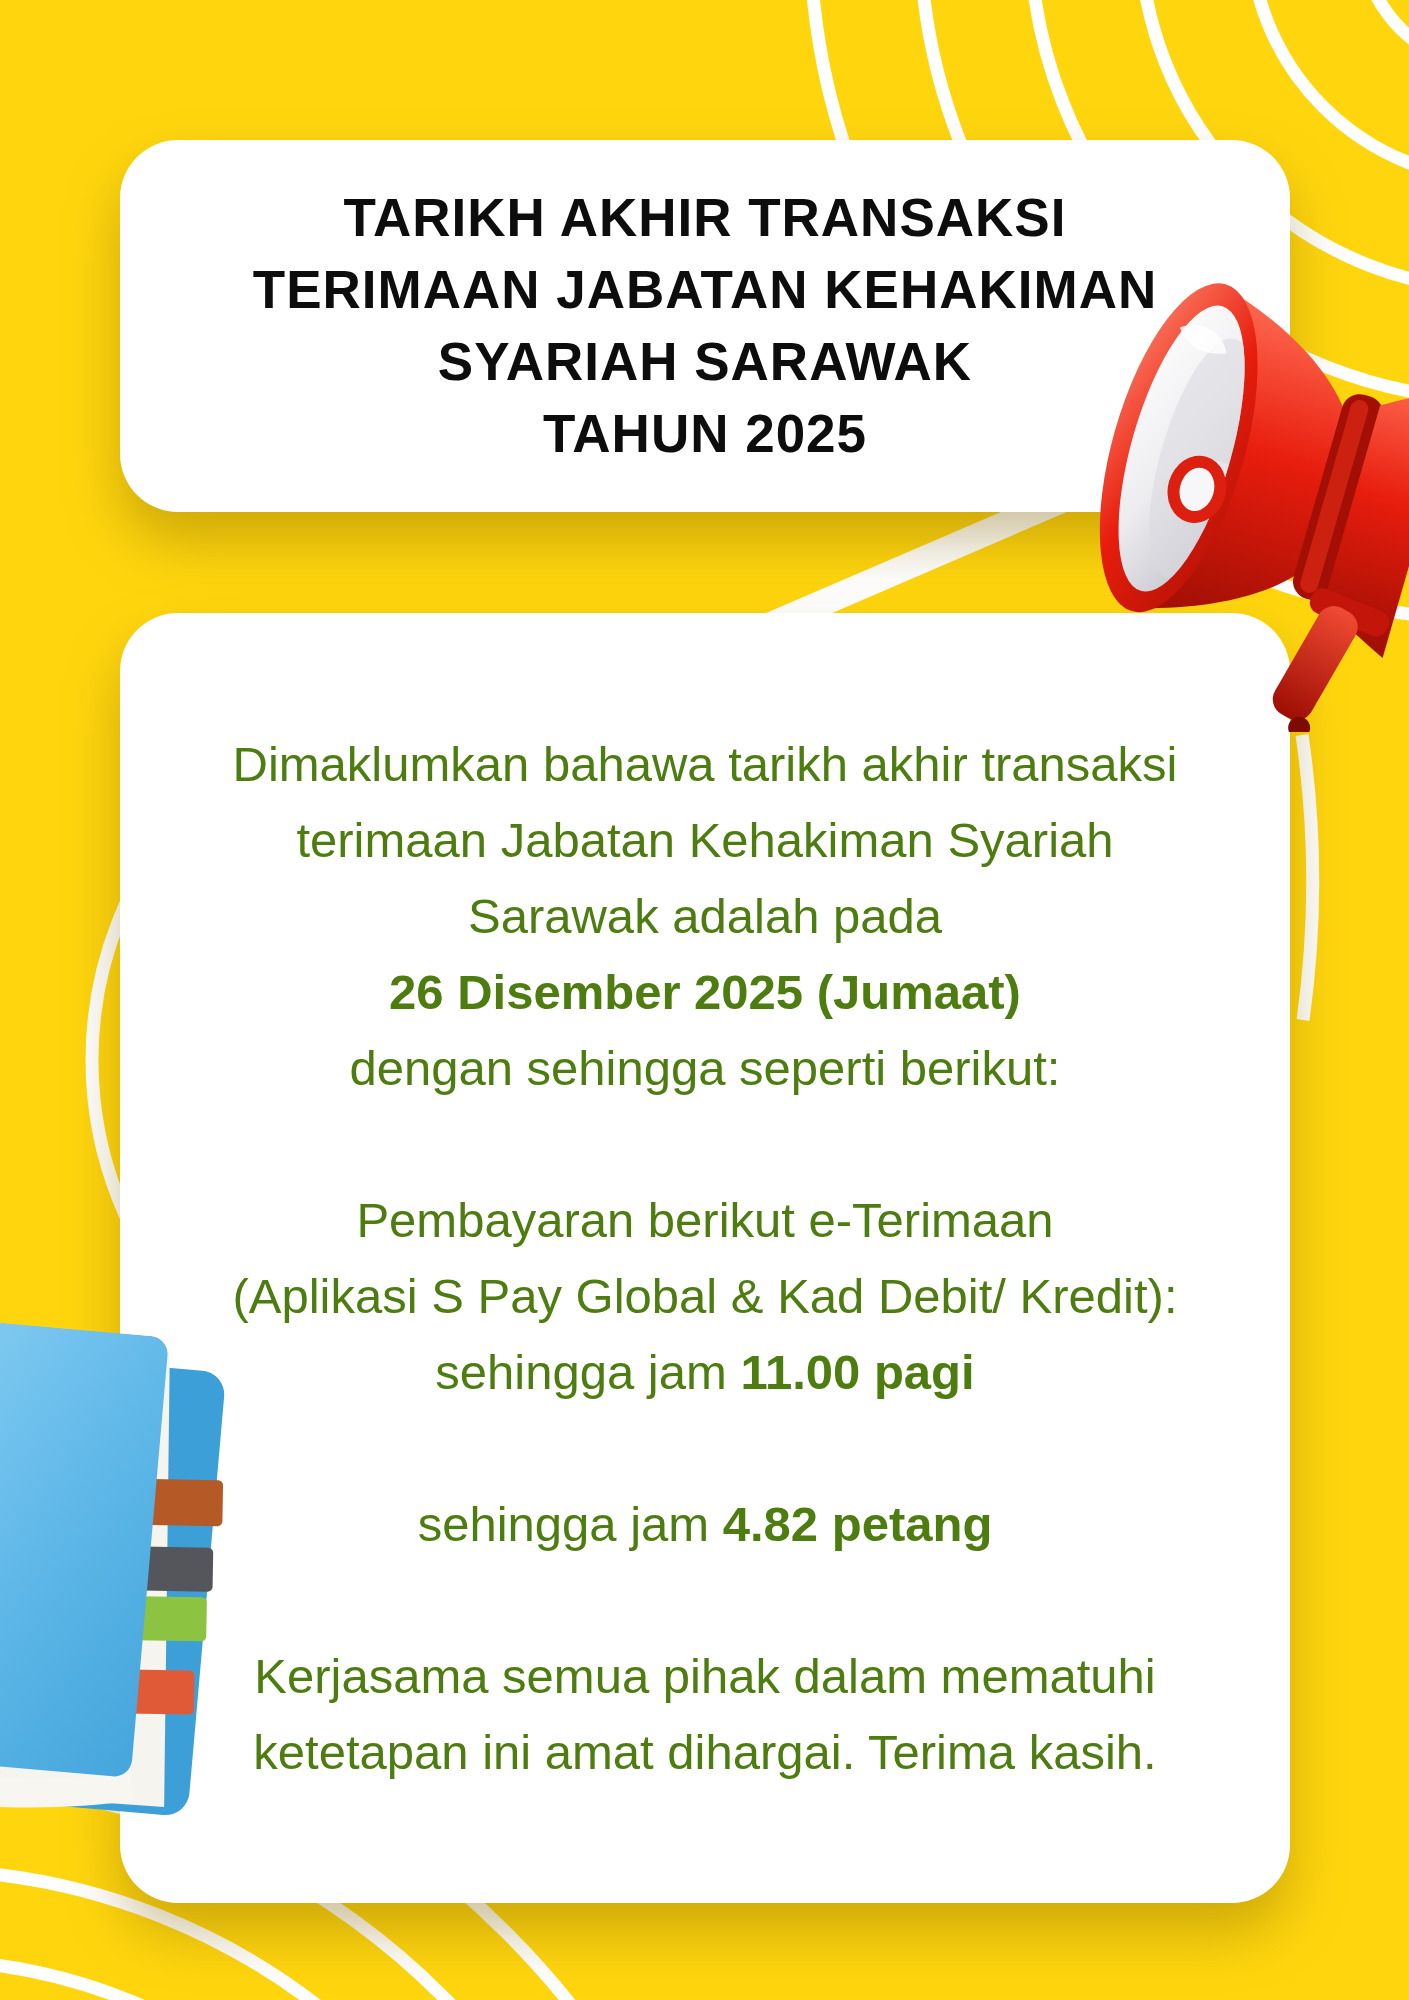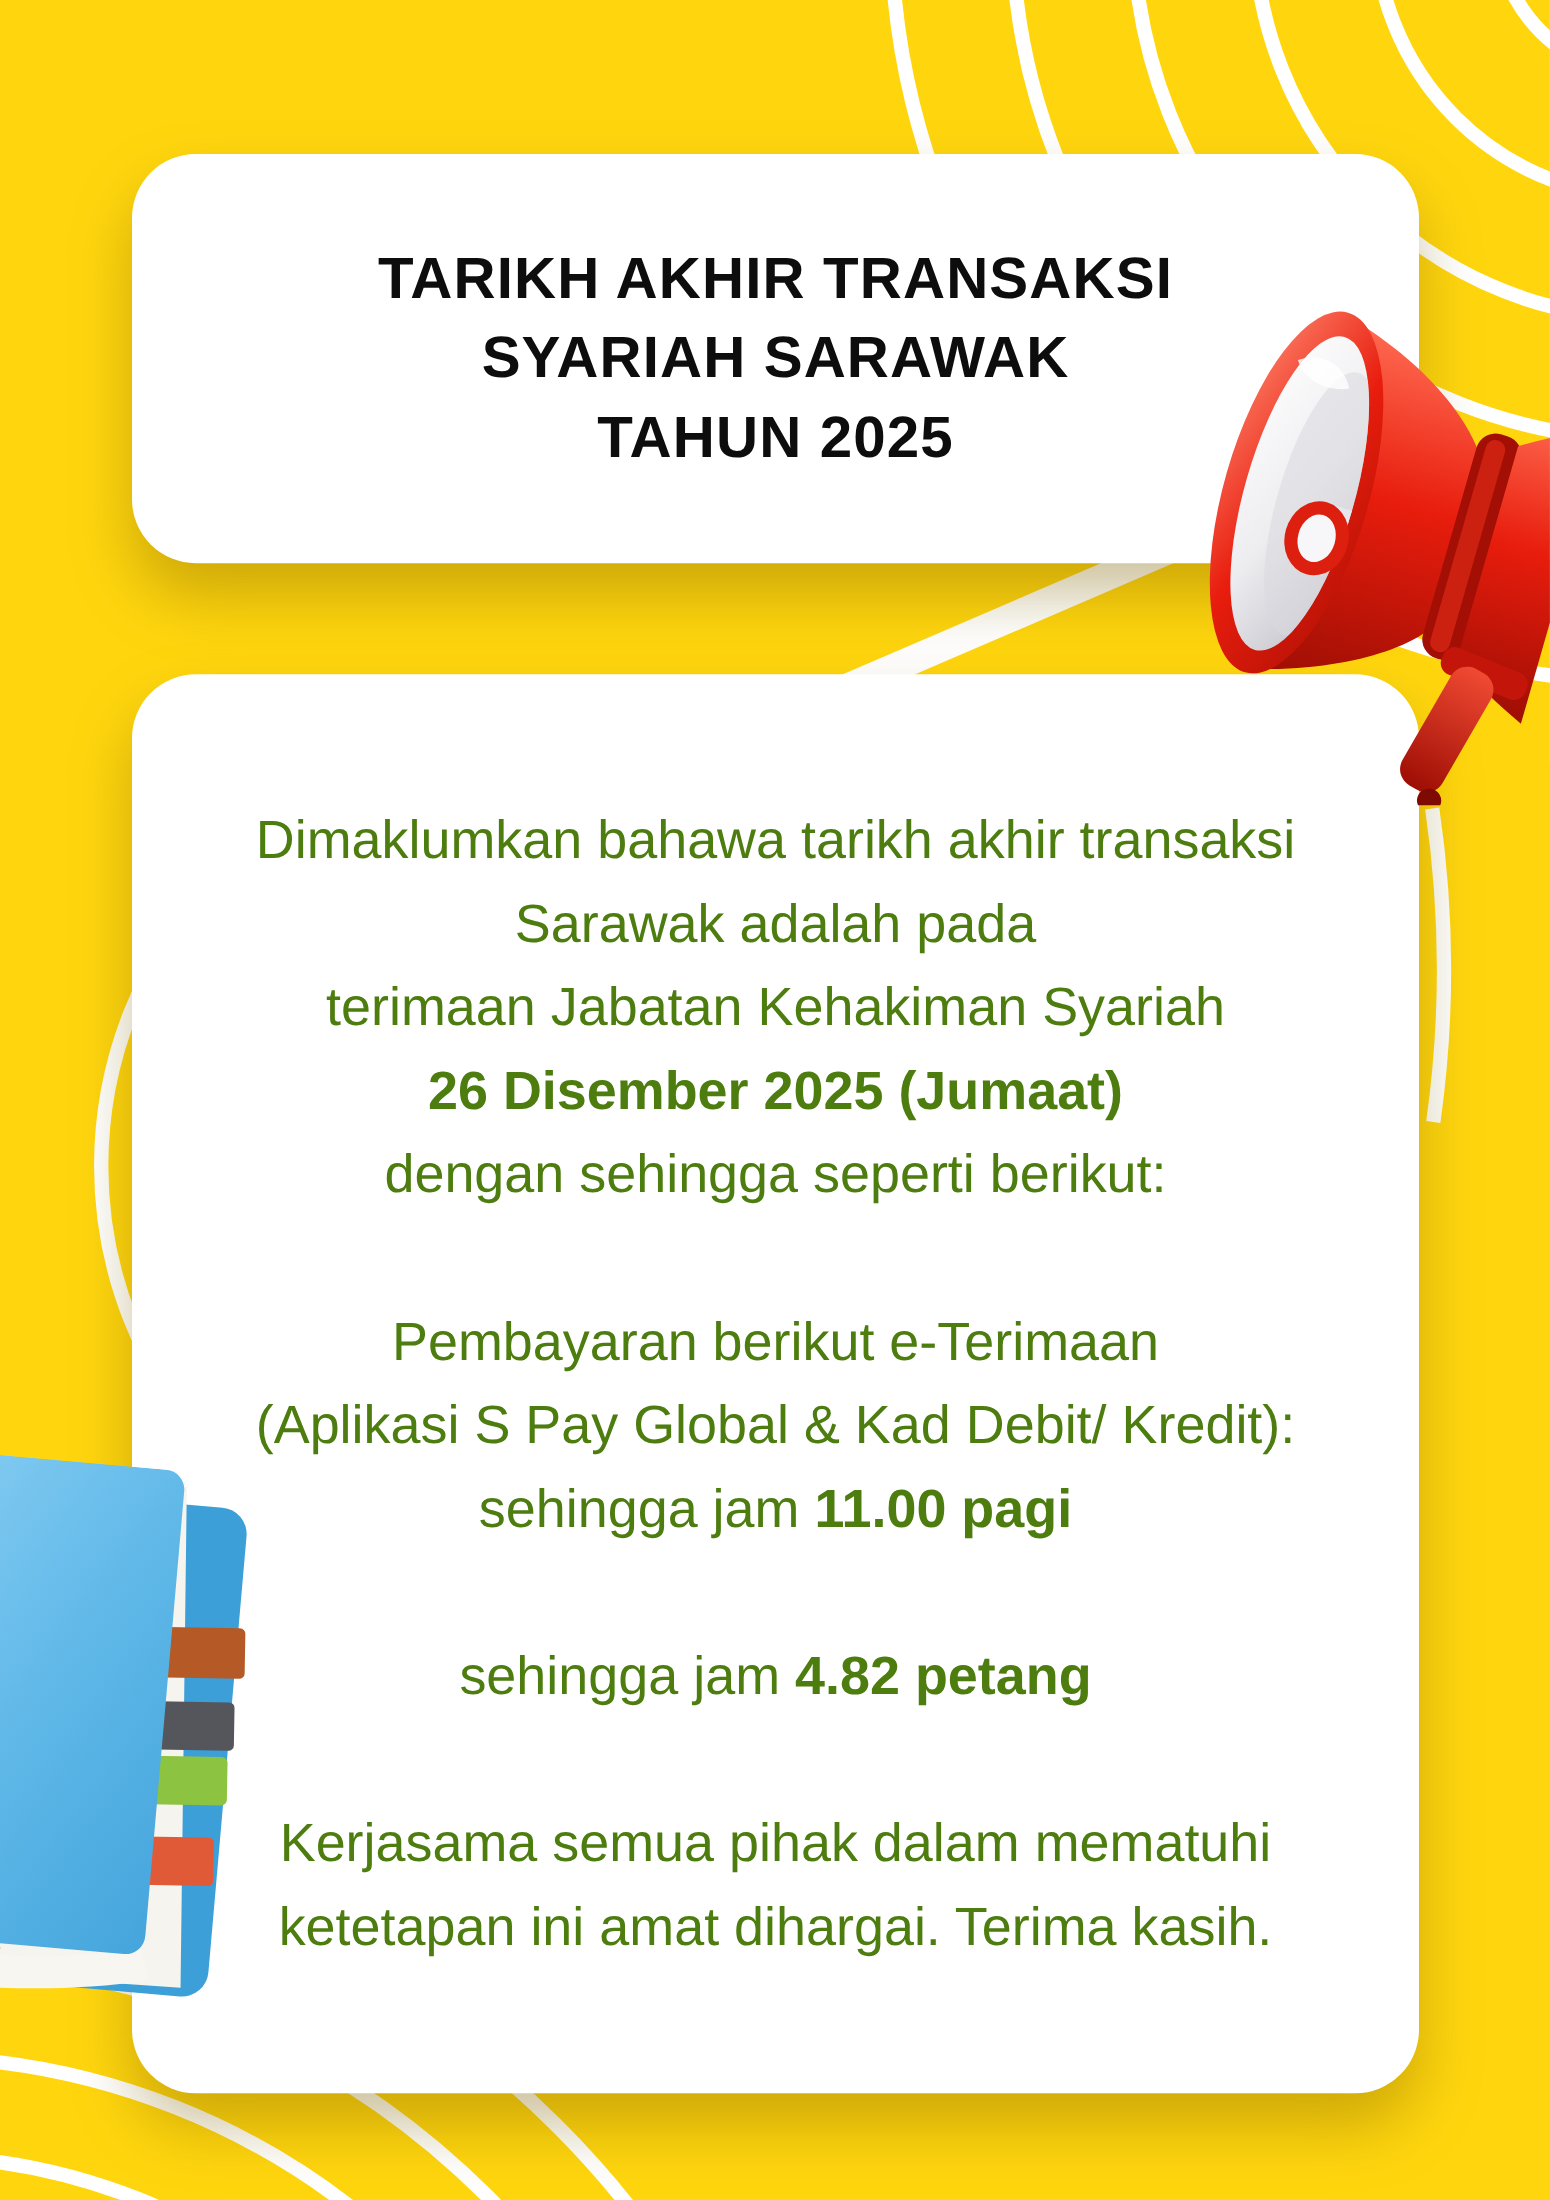--- a/index.html
+++ b/index.html
@@ -62,30 +62,31 @@
       <circle cx="-80" cy="2520" r="740"></circle>
       <circle cx="-80" cy="2520" r="830"></circle>
 
       <path d="M755,632 L1150,462" stroke-width="26" stroke-linecap="round"></path>
     </g>
   </svg>
 
   <div class="card title-card">
     <h1>
       <span class="ln">TARIKH AKHIR TRANSAKSI</span>
+      <span class="ln">TERIMAAN JABATAN KEHAKIMAN</span>
       <span class="ln">SYARIAH SARAWAK</span>
       <span class="ln">TAHUN 2025</span>
     </h1>
   </div>
 
   <div class="card body-card">
     <p class="para">
       <span class="ln">Dimaklumkan bahawa tarikh akhir transaksi</span>
+      <span class="ln">terimaan Jabatan Kehakiman Syariah</span>
       <span class="ln">Sarawak adalah pada</span>
-      <span class="ln">terimaan Jabatan Kehakiman Syariah</span>
       <span class="ln bold">26 Disember 2025 (Jumaat)</span>
       <span class="ln">dengan sehingga seperti berikut:</span>
     </p>
     <p class="para">
       <span class="ln">Pembayaran berikut e-Terimaan</span>
       <span class="ln">(Aplikasi S Pay Global &amp; Kad Debit/ Kredit):</span>
       <span class="ln"><span>sehingga jam </span><span class="bold">11.00 pagi</span></span>
     </p>
     <p class="para">
       <span class="ln"><span>sehingga jam </span><span class="bold">4.82 petang</span></span>

